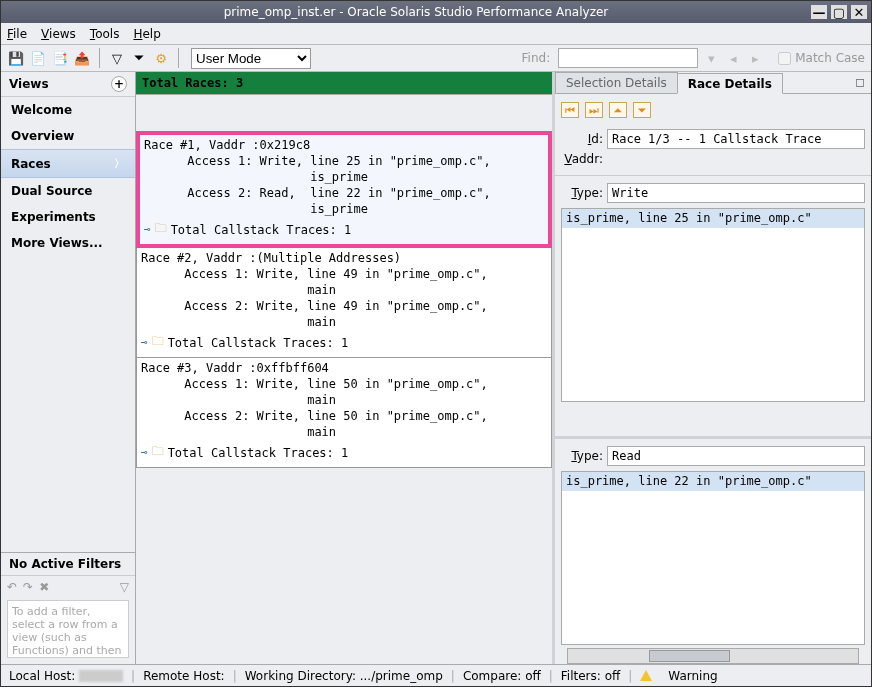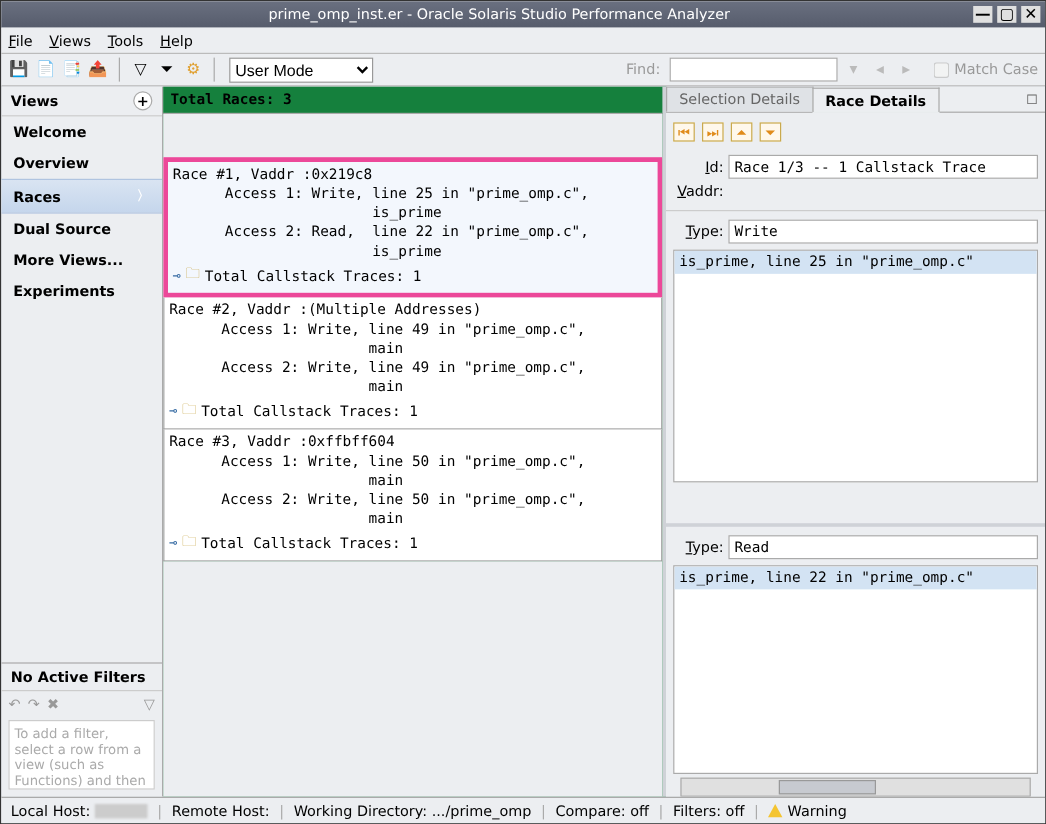--- a/index.html
+++ b/index.html
@@ -227,21 +227,21 @@
     height:22px;
     background:#eceef1;
     border-top:1px solid #aaa;
     display:flex;
     align-items:center;
     padding:0 8px;
     gap:8px;
     font-size:12px;
   }
   .statusbar .sep { color:#aaa; }
-  .statusbar .warn { color:#000; display:flex; align-items:center; gap:4px;}
+  .statusbar .warn { color:#000; display:flex; align-items:center; gap:16px;}
   .warn-tri {
     width:0;height:0;border-left:6px solid transparent;border-right:6px solid transparent;
     border-bottom:11px solid #f4c430; position:relative;
   }
   .sbblur { display:inline-block; width:44px;height:12px;background:#ccc;filter:blur(1px); vertical-align:middle;}
 </style>
 </head>
 <body>
 
 <div class="titlebar">
@@ -293,22 +293,22 @@
       <span>Views</span>
       <span class="plus">+</span>
     </div>
     <div class="sb-item">Welcome</div>
     <div class="sb-item">Overview</div>
     <div class="sb-item active">
       <span>Races</span>
       <span class="chev">〉</span>
     </div>
     <div class="sb-item">Dual Source</div>
+    <div class="sb-item">Experiments</div>
     <div class="sb-item">More Views...</div>
-    <div class="sb-item">Experiments</div>
 
     <div class="sb-filters">
       <div class="f-head">No Active Filters</div>
       <div class="f-icons">
         <span>↶</span>
         <span>↷</span>
         <span>✖</span>
         <span style="flex:1"></span>
         <span>▽</span>
       </div>

